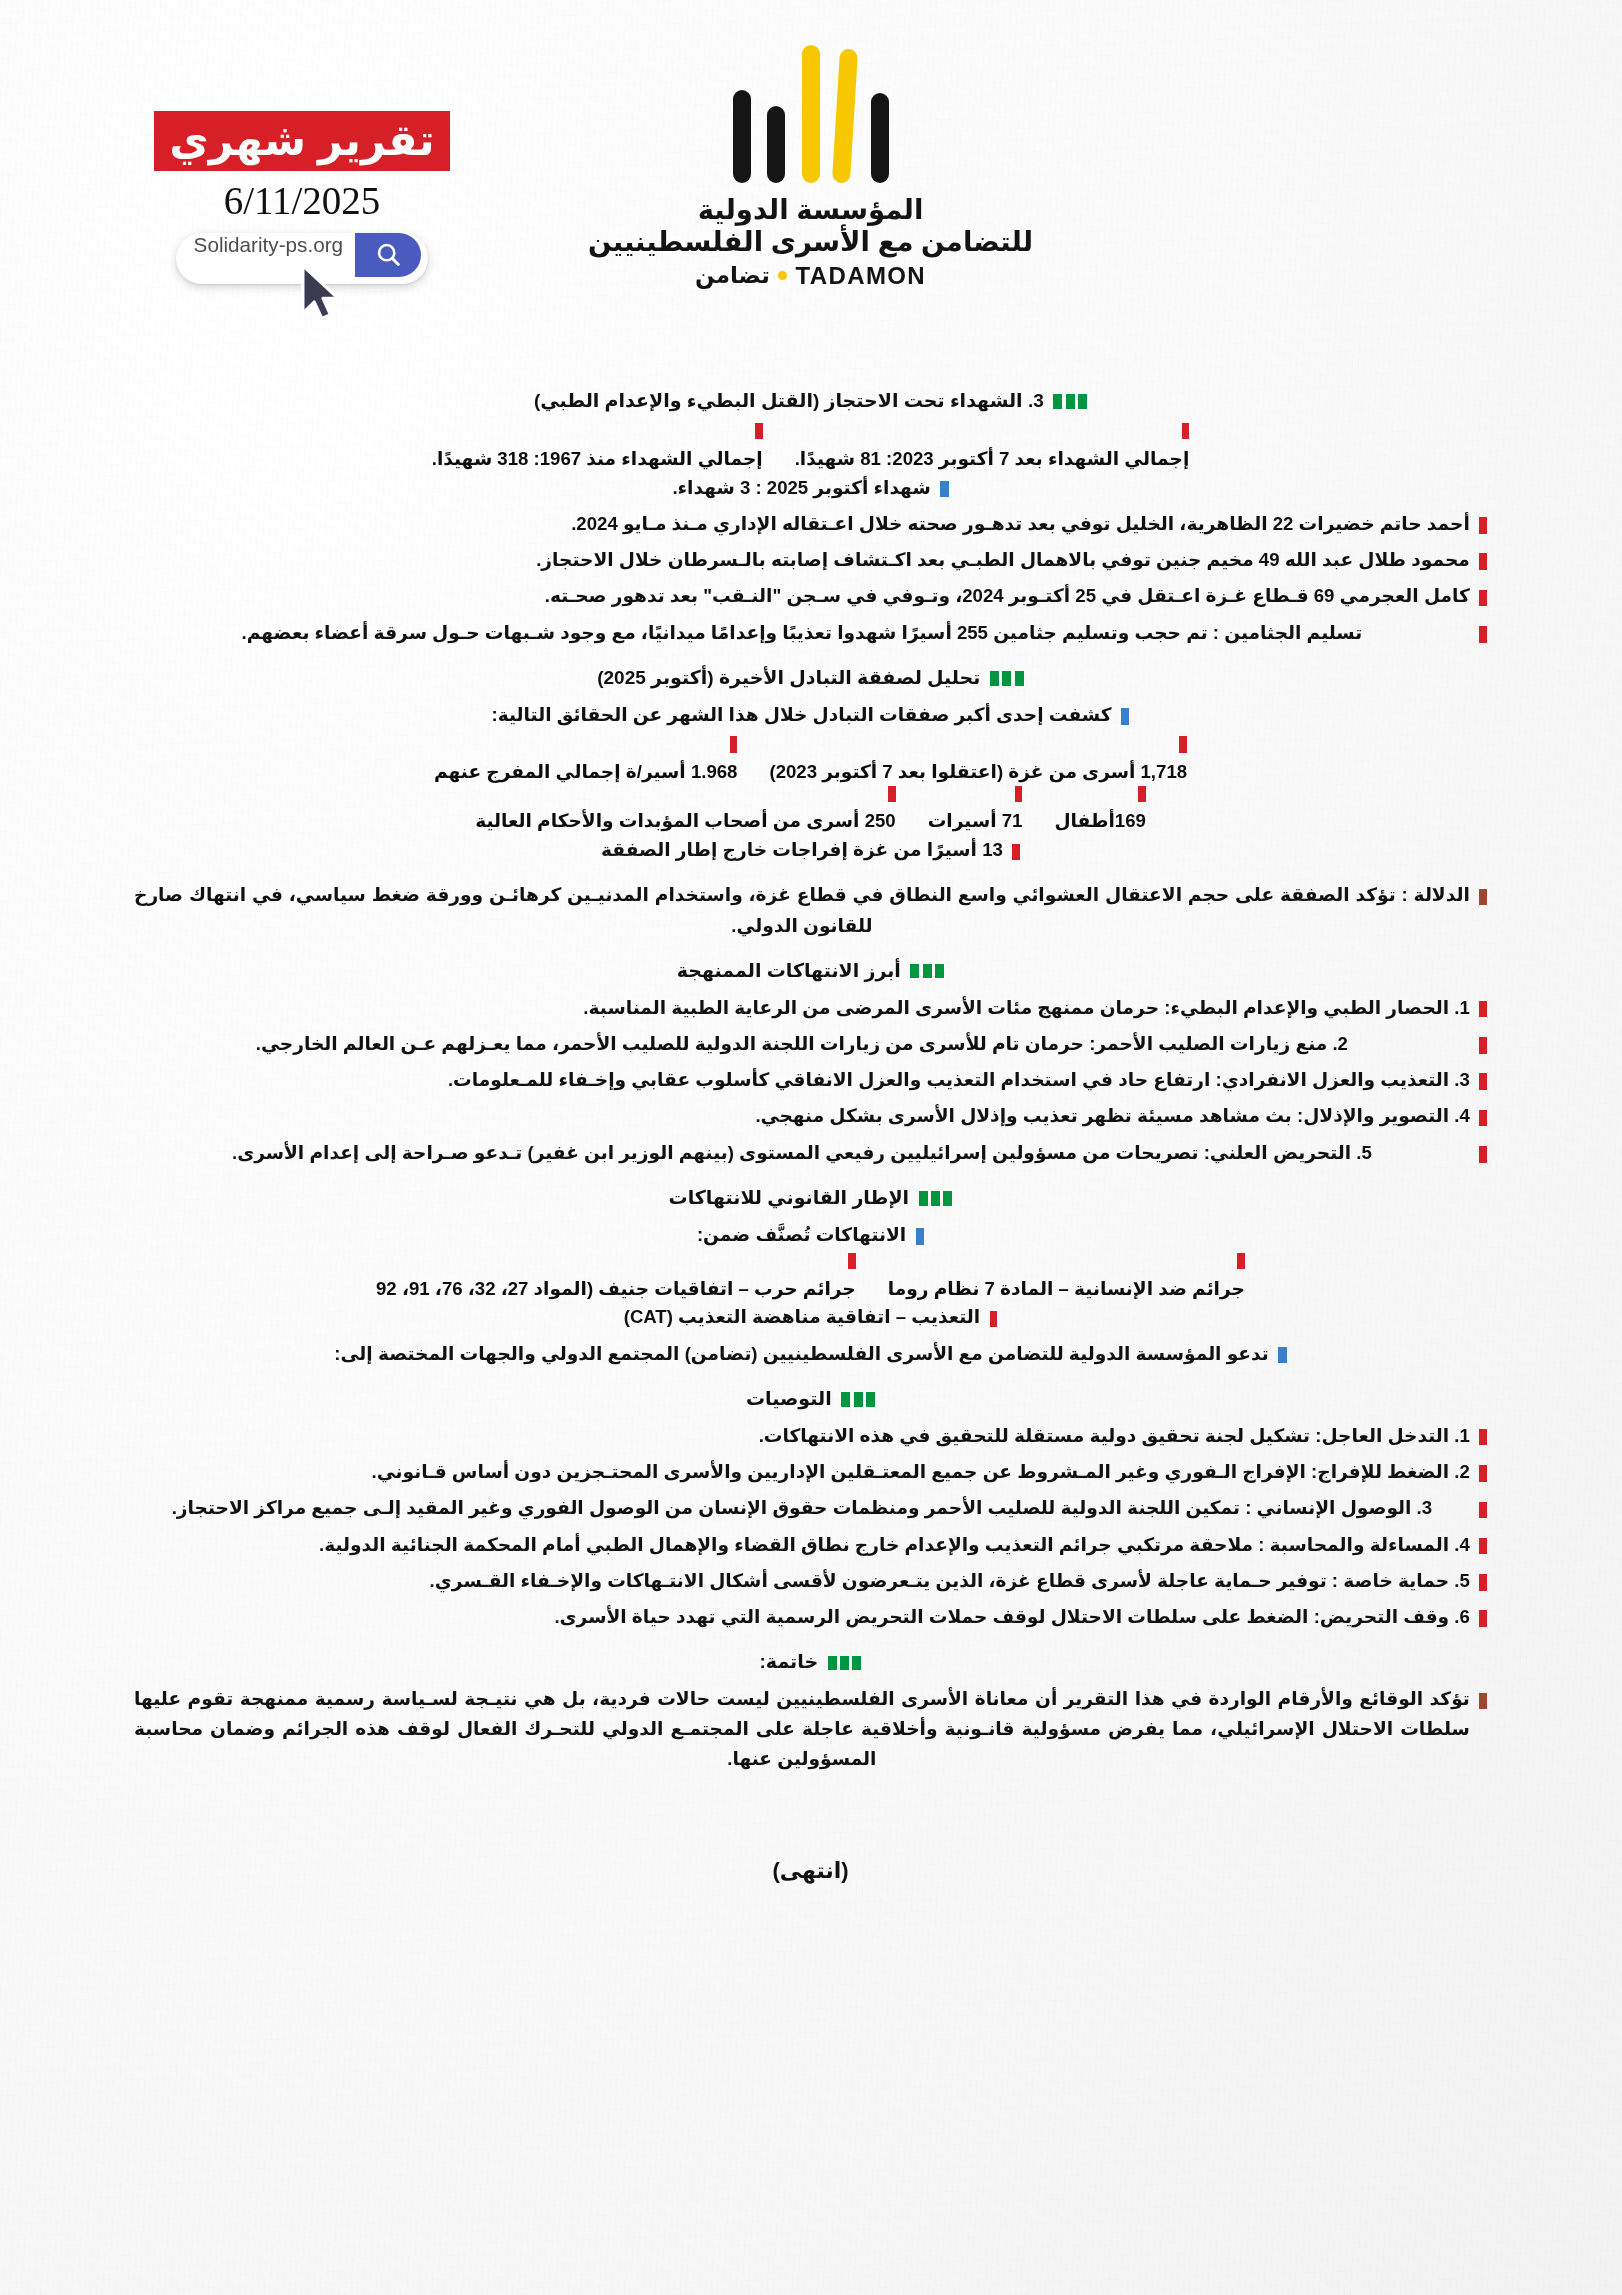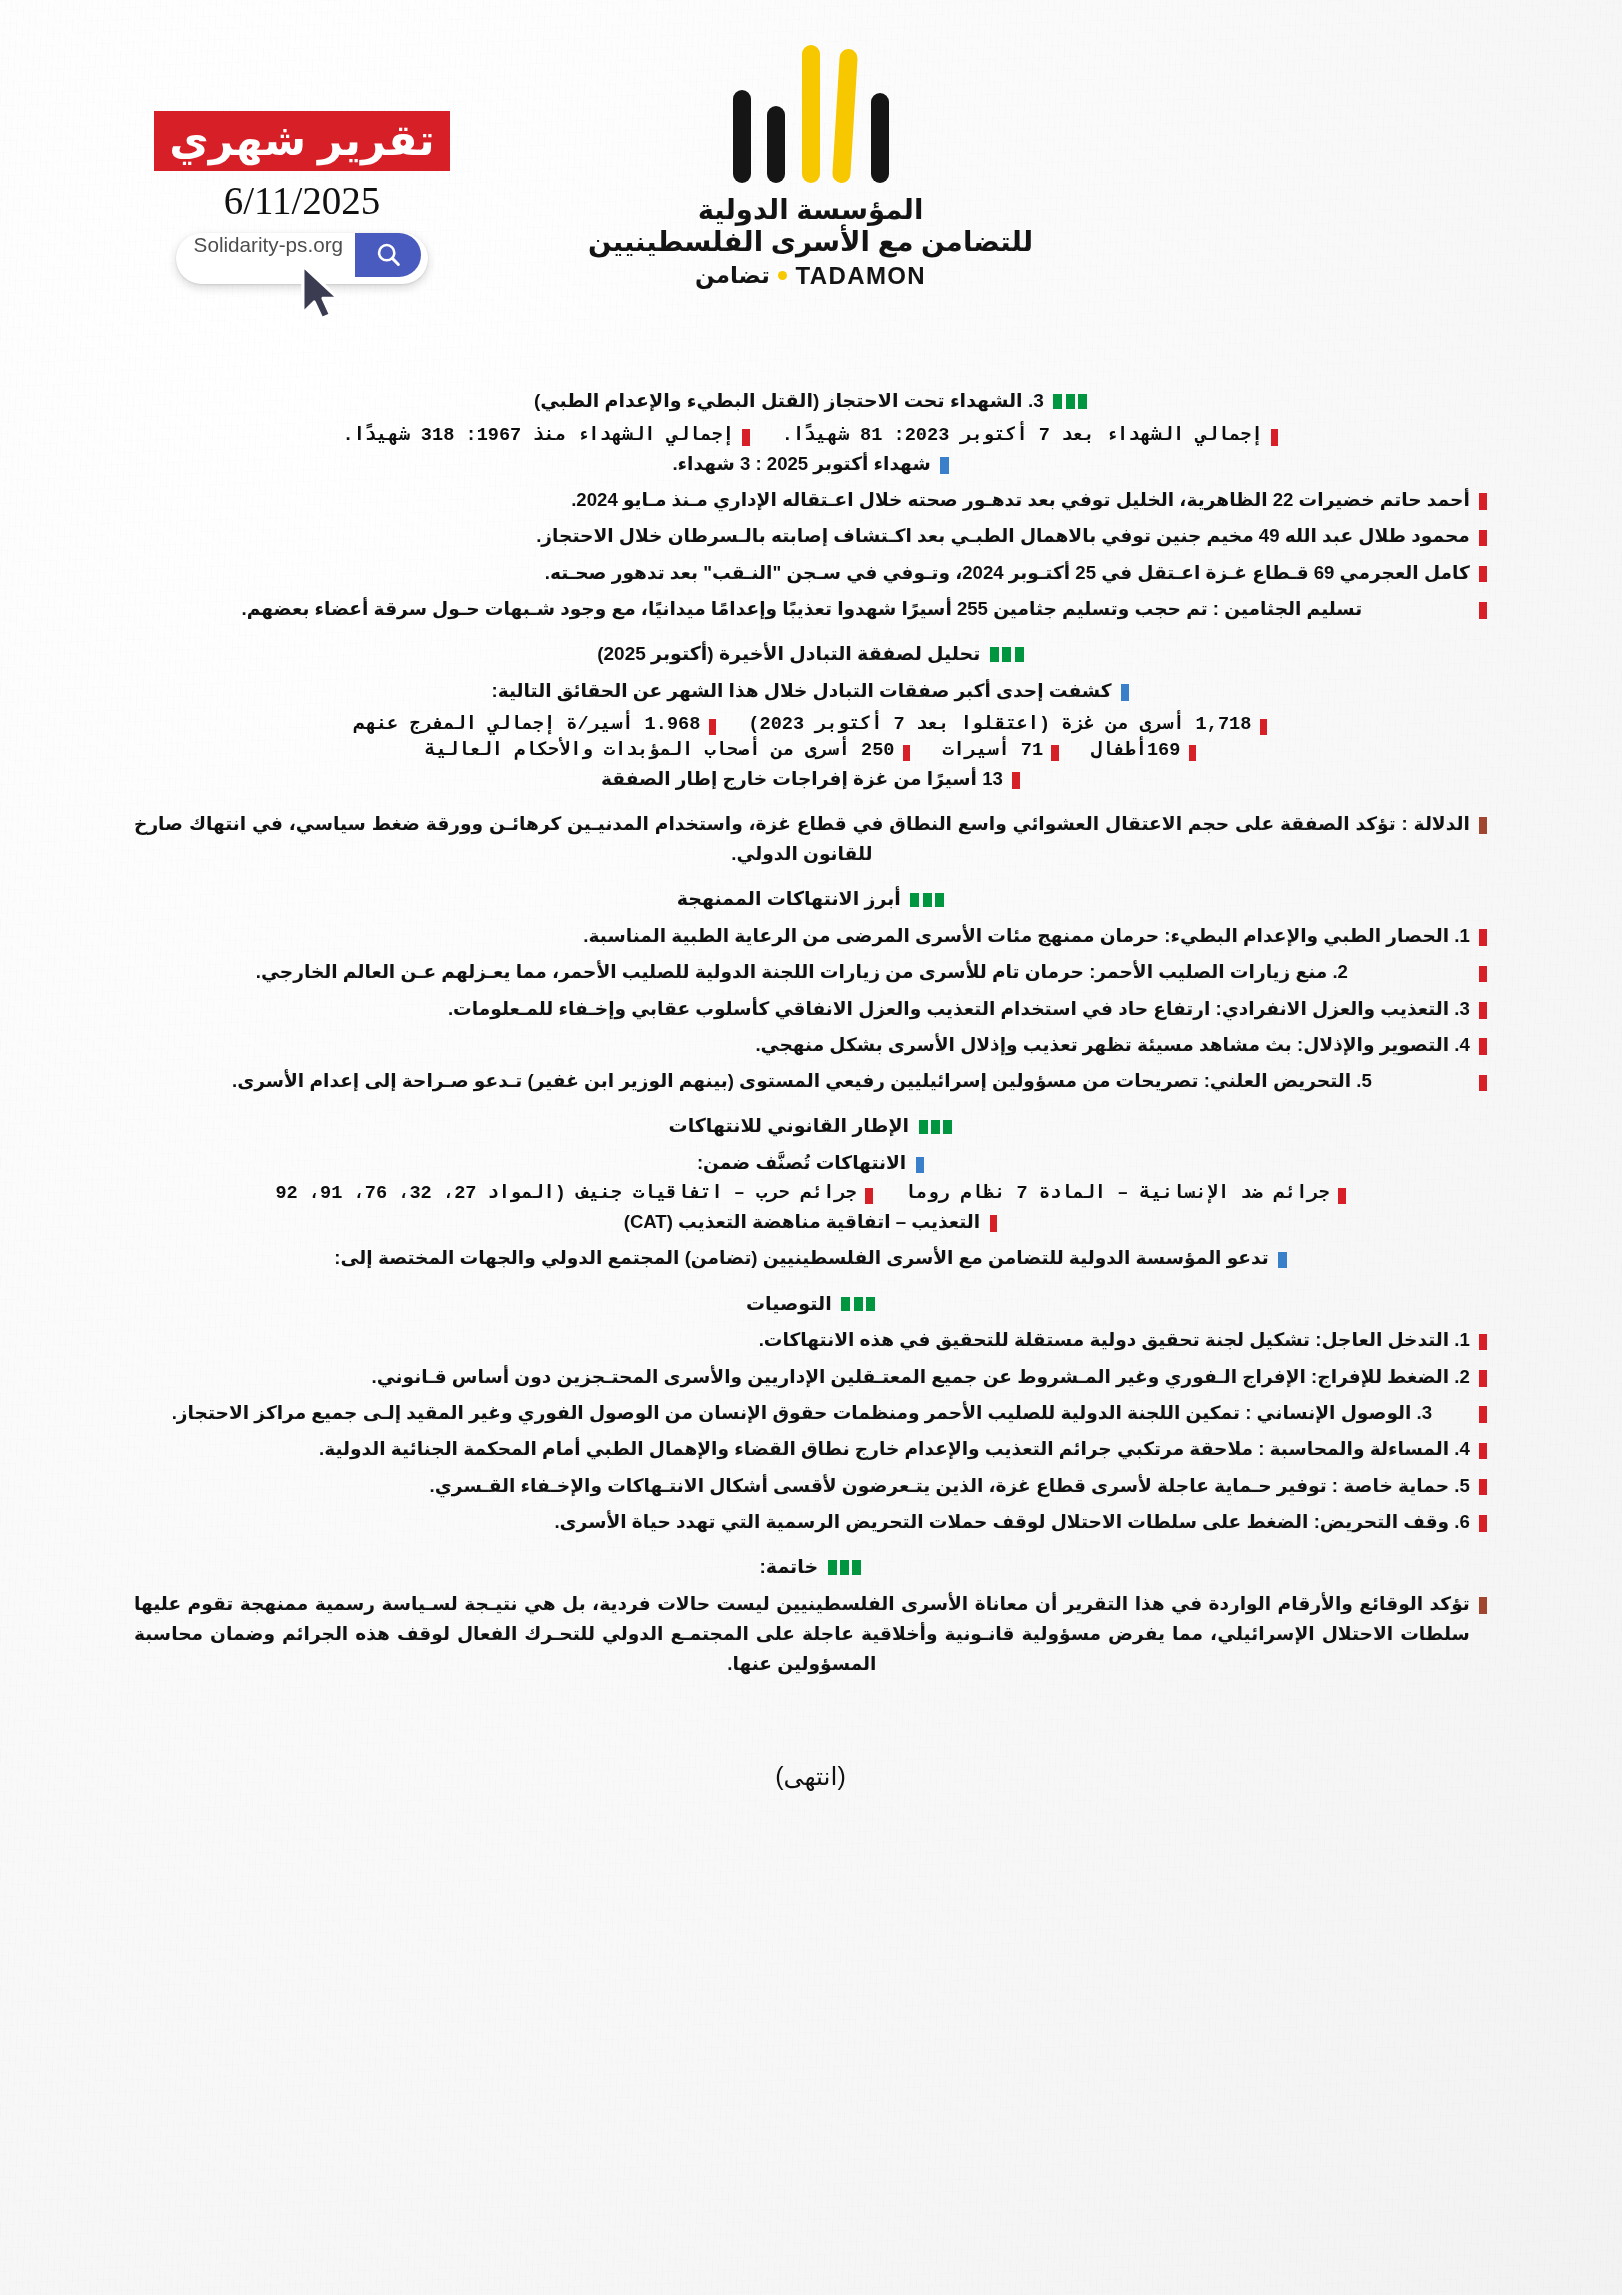--- a/index.html
+++ b/index.html
@@ -221,40 +221,40 @@
     flex-direction: row-reverse;
     justify-content: flex-start;
     align-items: center;
     flex-wrap: wrap;
     gap: 6.9px 32px;
     font-size: 18.6px;
     font-weight: bold;
   }
   .statline .stat {
     display: flex;
-    align-items: flex-end;
+    flex-direction: column;
+    align-items: flex-start;
     gap: 8.3px;
     white-space: nowrap;
-    font-family: Liberation Mono, monospace;
   }
   .statline .stat .mk { margin-top: 0; }
 
   .justify {
     text-align: justify;
     text-align-last: center;
   }
   .just-s {
     text-align: justify;
   }
 
   .footer-end {
     margin-top: 83px;
     text-align: center;
-    font-size: 25px;
-    font-weight: normal;
+    font-size: 22px;
+    font-weight: bold;
     color: #111111;
     direction: rtl;
   }
 </style>
 </head>
 <body>
 
 <div class="page">
 
   <div class="header">

